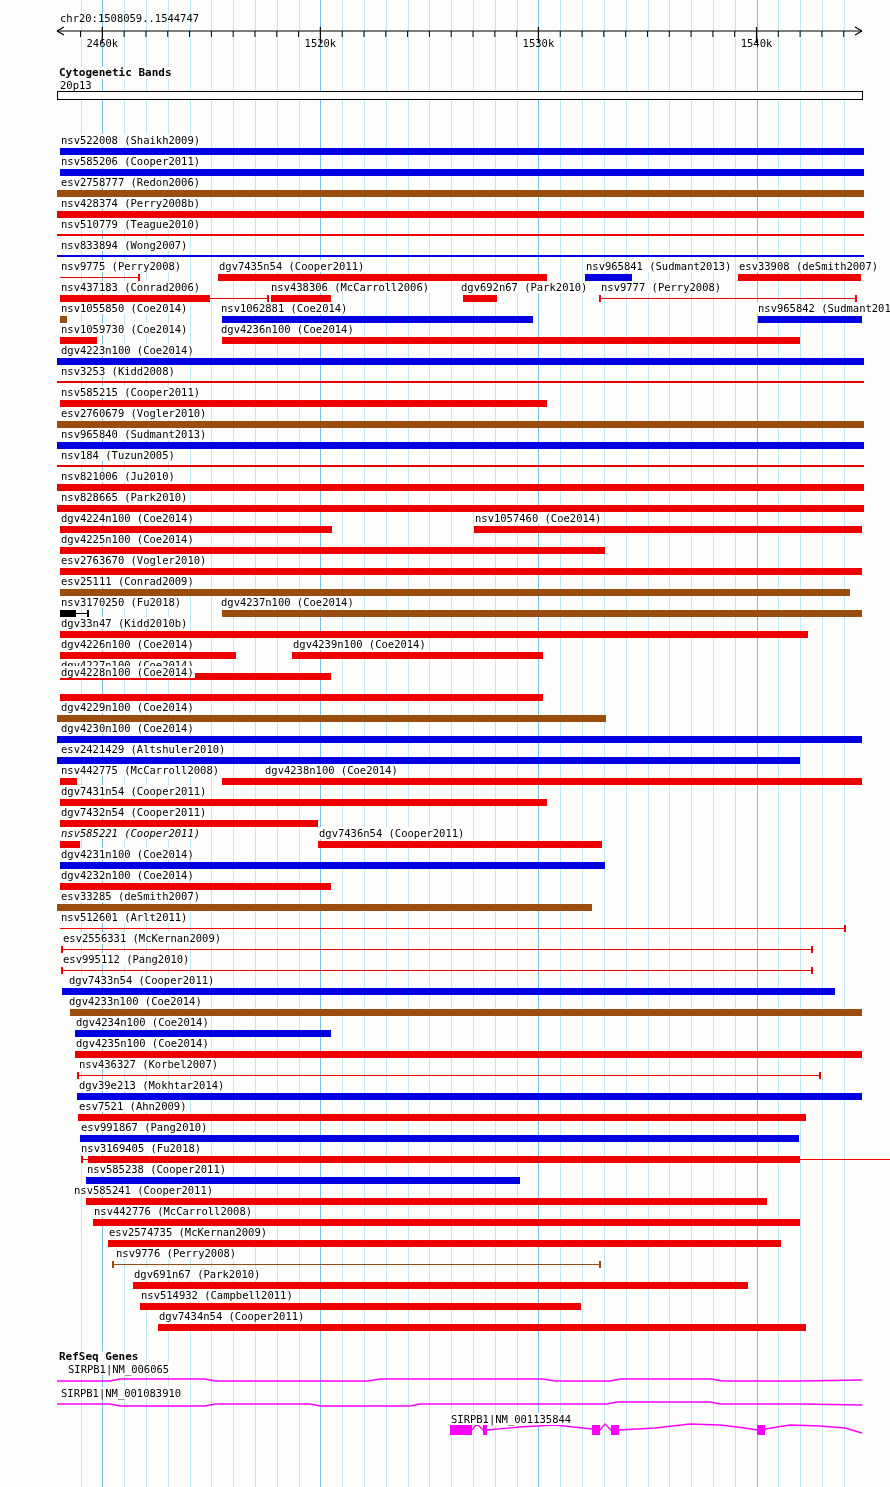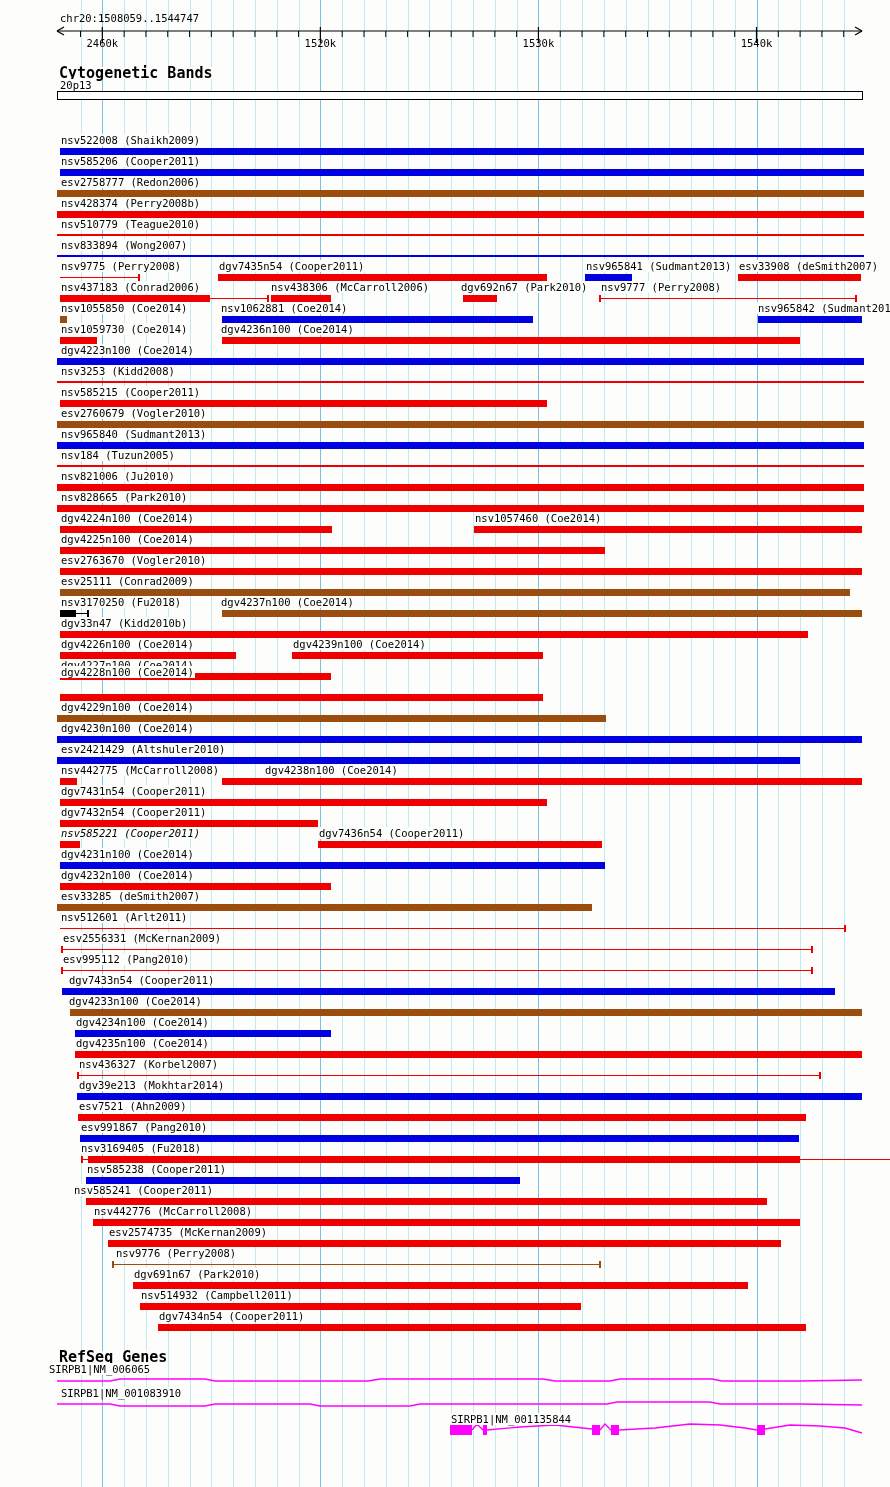--- a/index.html
+++ b/index.html
@@ -1,21 +1,21 @@
 <!DOCTYPE html>
 <html><head>
 <meta charset="utf-8">
 <style>
   html,body{margin:0;padding:0;background:#ffffff;}
   #canvas{position:relative;width:890px;height:1487px;background:#fdfefb;overflow:hidden;
           font-family:"DejaVu Sans Mono",monospace;}
   .gridline{position:absolute;top:0;height:1487px;width:1px;}
   .lbl{position:absolute;font-size:10.5px;line-height:12px;color:#000;background:#fdfefb;
        white-space:pre;padding:0 1px;}
-  .hdr{position:absolute;font-size:15px;line-height:12px;font-weight:bold;color:#000;
+  .hdr{position:absolute;font-size:11px;line-height:12px;font-weight:bold;color:#000;
        background:#fdfefb;white-space:pre;}
   .bar{position:absolute;height:7px;}
   .thinbar{position:absolute;height:2px;}
   .hair{position:absolute;height:1px;}
   .vtick{position:absolute;width:2px;height:7px;}
   .cytoband-rect{position:absolute;left:57px;top:91px;width:806px;height:9px;
                  background:#ffffff;border:1.5px solid #000;box-sizing:border-box;}
   svg{position:absolute;left:0;top:0;overflow:visible;}
   .ticklabel{position:absolute;font-size:10.5px;line-height:12px;color:#000;white-space:pre;
              transform:translateX(-50%);}
@@ -433,18 +433,18 @@
       <svg width="890" height="1487">
         <polyline points="57,1381 110,1381 120,1379 205,1379 215,1381 368,1381 380,1379 543,1379 555,1381 610,1381 620,1379 712,1379 722,1381 800,1381 862,1380" fill="none" stroke="#ff00ff" stroke-width="1.4"></polyline>
         <polyline points="57,1404 110,1404 120,1406 205,1406 215,1404 310,1404 320,1406 410,1406 420,1404 607,1404 617,1402 710,1402 720,1404 800,1404 862,1405" fill="none" stroke="#ff00ff" stroke-width="1.4"></polyline>
         <polyline points="472,1430 477,1424 483,1430 487,1430 520,1427 555,1425 592,1429 600,1430 605,1424 611,1430 619,1430 655,1428 690,1424 720,1425 745,1428 757,1430 765,1429 790,1425 820,1426 845,1428 862,1433" fill="none" stroke="#ff00ff" stroke-width="1.4"></polyline>
         <rect x="450" y="1425" width="22" height="10" fill="#ff00ff"></rect>
         <rect x="483" y="1425" width="4" height="10" fill="#ff00ff"></rect>
         <rect x="592" y="1425" width="8" height="10" fill="#ff00ff"></rect>
         <rect x="611" y="1425" width="8" height="10" fill="#ff00ff"></rect>
         <rect x="757" y="1425" width="8" height="10" fill="#ff00ff"></rect>
       </svg>
-      <div class="lbl" style="left: 48px; top: 1363px;">SIRPB1|NM_006065</div>
+      <div class="lbl" style="left: 67px; top: 1363px;">SIRPB1|NM_006065</div>
       <div class="lbl" style="left: 60px; top: 1387px;">SIRPB1|NM_001083910</div>
       <div class="lbl" style="left: 450px; top: 1413px;">SIRPB1|NM_001135844</div>
     </div>
 
 </div>
 
 </body></html>

